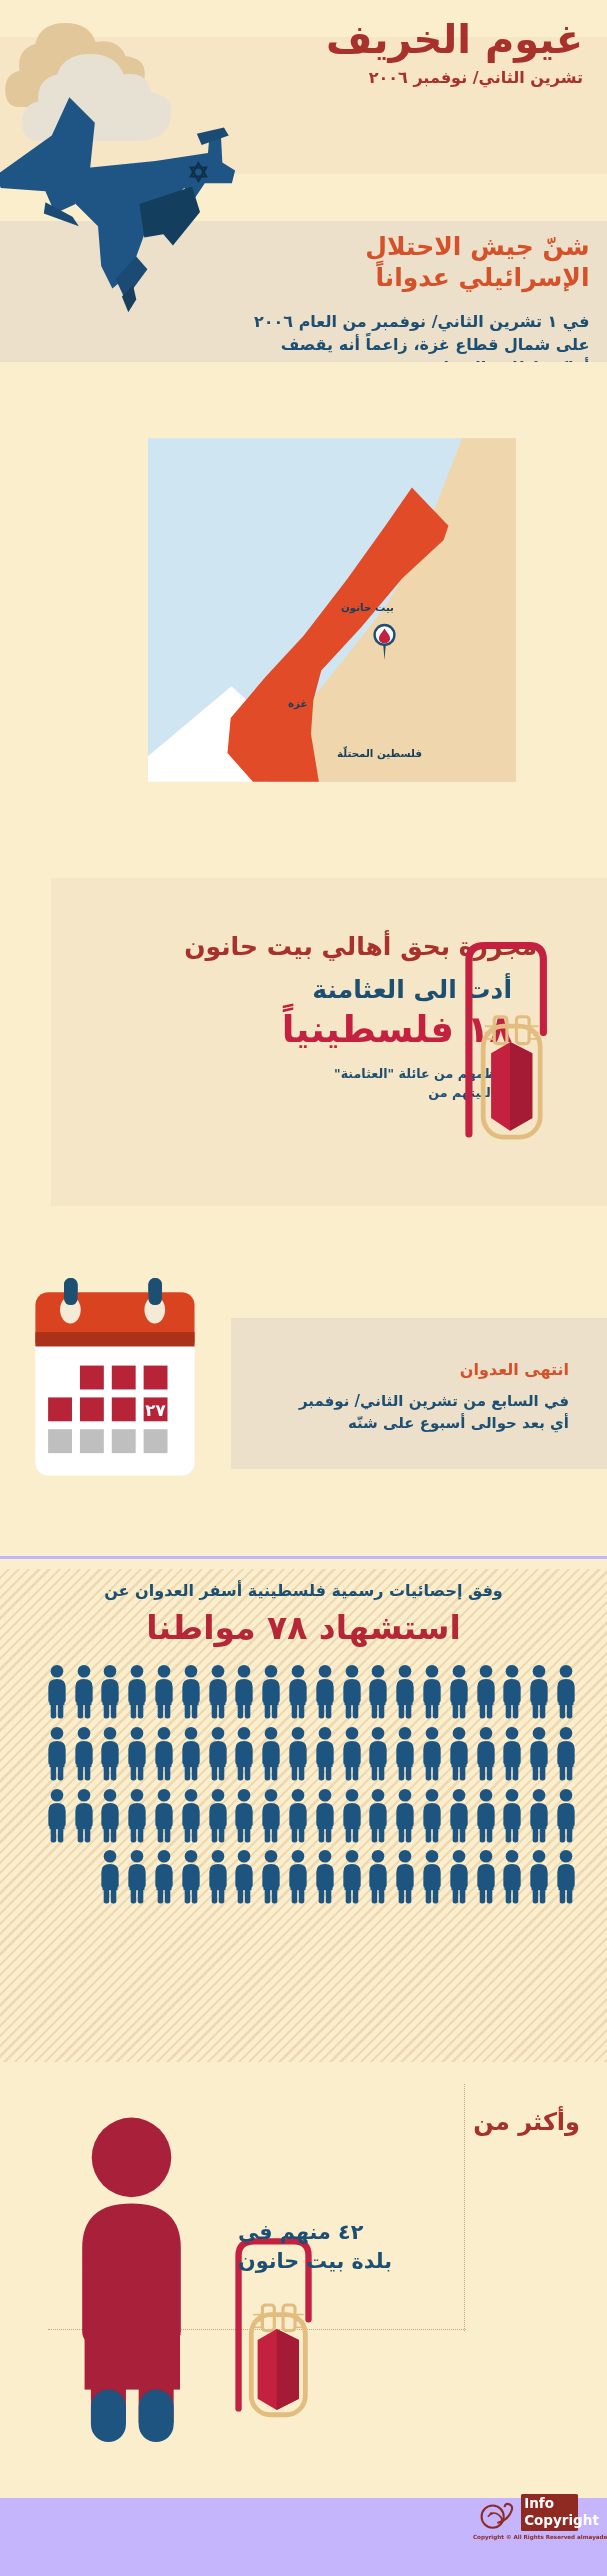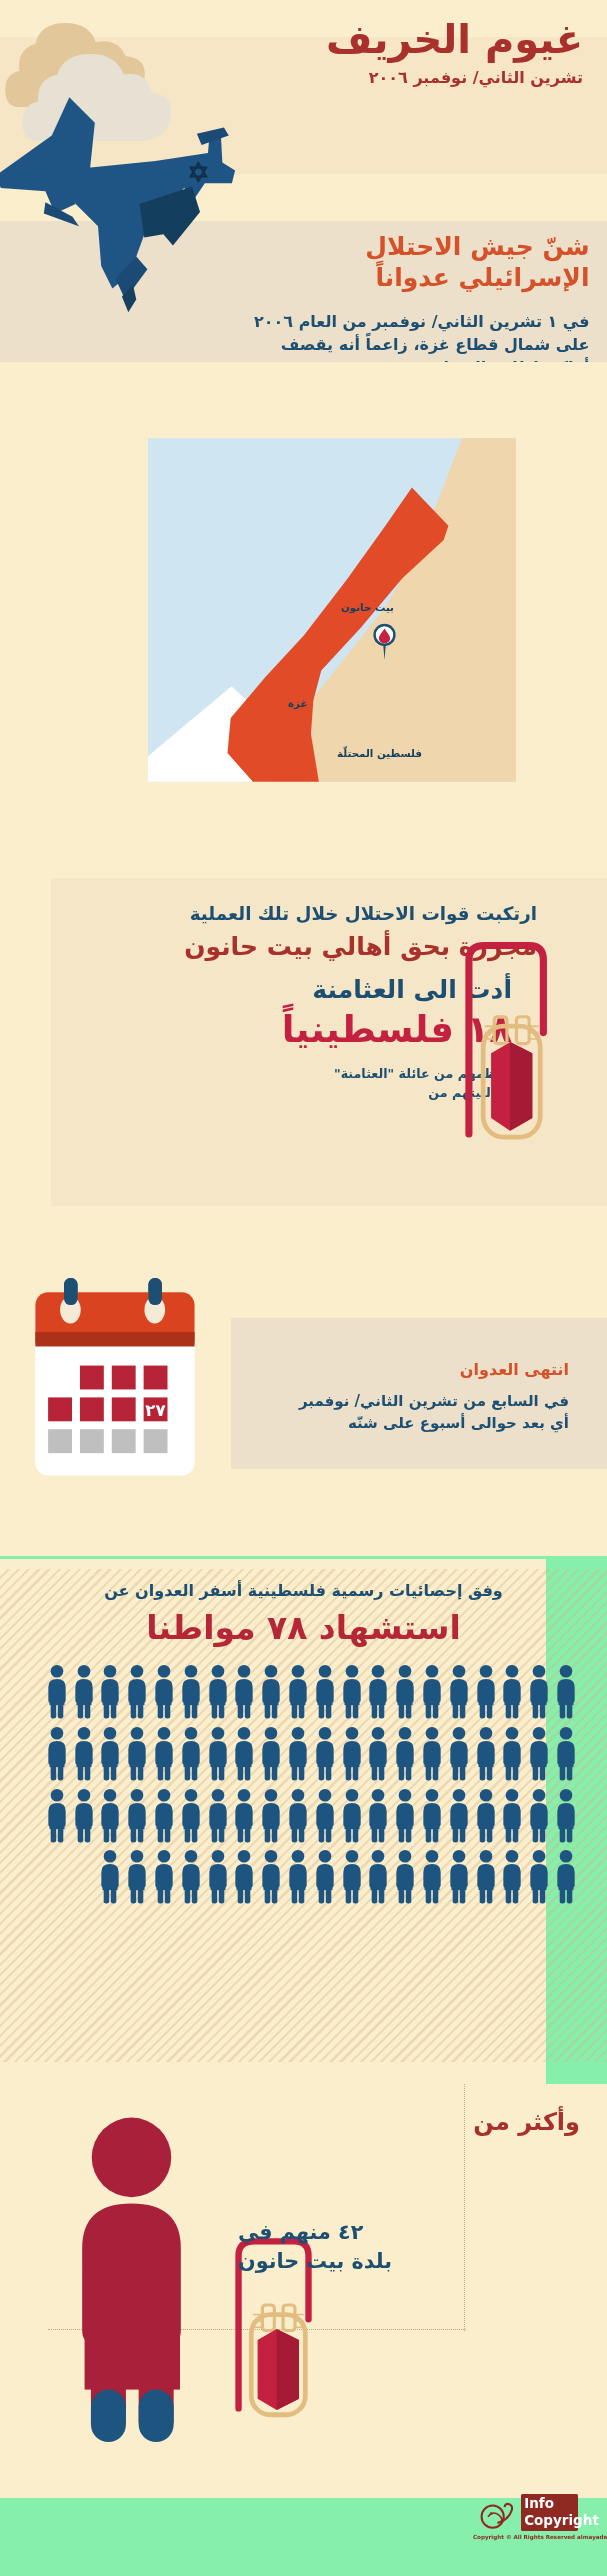--- a/index.html
+++ b/index.html
@@ -4,21 +4,21 @@
 <title>Autumn Clouds Infographic</title>
 <style>
   html,body{margin:0;padding:0;}
   body{
     width:607px; height:2576px;
     background:#fbeecd;
     font-family:"DejaVu Sans", sans-serif;
     overflow:hidden;
     position:relative;
   }
-  #page{position:relative;width:607px;height:2576px;overflow:hidden;background:#86efac;}
+  #page{position:relative;width:607px;height:2576px;overflow:hidden;background:#c4b5fd;}
 
   
   .hatch{
     background-image:repeating-linear-gradient(
       -45deg,
       rgba(214,178,128,.34) 0px,
       rgba(214,178,128,.34) 2.4px,
       rgba(0,0,0,0) 2.4px,
       rgba(0,0,0,0) 7.2px);
   }
@@ -77,21 +77,21 @@
   #bloodbag1{position:absolute;left:461px;top:94px;width:99px;height:207px;}
 
   
   #sec-cal{position:absolute;left:0;top:1238px;width:607px;height:318px;background:#fbeecd;}
   #cal-panel{position:absolute;left:231px;top:80px;width:376px;height:151px;background:#ece0cb;}
   #calendar{position:absolute;left:29px;top:40px;width:199px;height:207px;}
   #cal-head{position:absolute;right:38px;top:122px;width:334px;text-align:right;color:#d4512a;font-weight:bold;font-size:16px;}
   #cal-body{position:absolute;right:38px;top:145px;width:350px;text-align:right;color:#1d4f72;font-weight:bold;font-size:15px;line-height:1.45;margin-top:8px;}
 
   
-  #sec-78{position:absolute;left:0;top:1559px;width:546px;height:541px;background:#fbeecd;}
+  #sec-78{position:absolute;left:0;top:1559px;width:607px;height:541px;background:#fbeecd;}
   #s78-hatch{position:absolute;left:0;top:9.5px;width:607px;height:493px;}
   #s78-sub{position:absolute;left:0;top:22px;width:607px;text-align:center;color:#1d4f72;font-weight:bold;font-size:16px;}
   #s78-head{position:absolute;left:0;top:49px;width:607px;text-align:center;color:#b52737;font-weight:bold;font-size:33px;}
   #people-grid{position:absolute;left:30px;top:105px;width:549px;}
   .people-row{display:flex;justify-content:flex-start;gap:0.8px;margin-bottom:4.8px;height:57px;}
   .p-icon{width:26px;height:57px;flex:0 0 26px;}
 
   
   #sec-300{position:absolute;left:0;top:2084px;width:607px;height:414px;background:#fbeecd;}
   #big-person{position:absolute;left:48px;top:32px;width:167px;height:342px;}
@@ -178,21 +178,20 @@
         <circle cx="17" cy="15" r="14" fill="#1d4f72"></circle>
         <circle cx="17" cy="15" r="11" fill="#ffffff"></circle>
         <path d="M17 7 C21 13 24 16 24 19.5 C24 23.2 20.9 25.5 17 25.5 C13.1 25.5 10 23.2 10 19.5 C10 16 13 13 17 7 Z" fill="#c4203f"></path>
       </svg>
     </div>
   </div>
 
   <div id="sec-massacre">
     <div id="massacre-hatch" class="hatch"></div>
 
-    <div id="mass-l1">ارتكبت قوات الاحتلال خلال تلك العملية</div>
     <div id="mass-l2">مجزرة بحق أهالي بيت حانون</div>
     <div id="mass-l3">أدت الى العثامنة</div>
     <div id="mass-num">١٨ فلسطينياً</div>
     <div id="mass-l4" style="white-space:pre-line">معظمهم من عائلة "العثامنة"
 وغالبيتهم من</div>
 
     <svg id="bloodbag1" viewBox="0 0 125 260">
 
       <path d="M10 248 L10 28 Q10 10 30 10 L86 10 Q104 10 104 28 L104 120" fill="none" stroke="#c4203f" stroke-width="9" stroke-linecap="round"></path>
 

